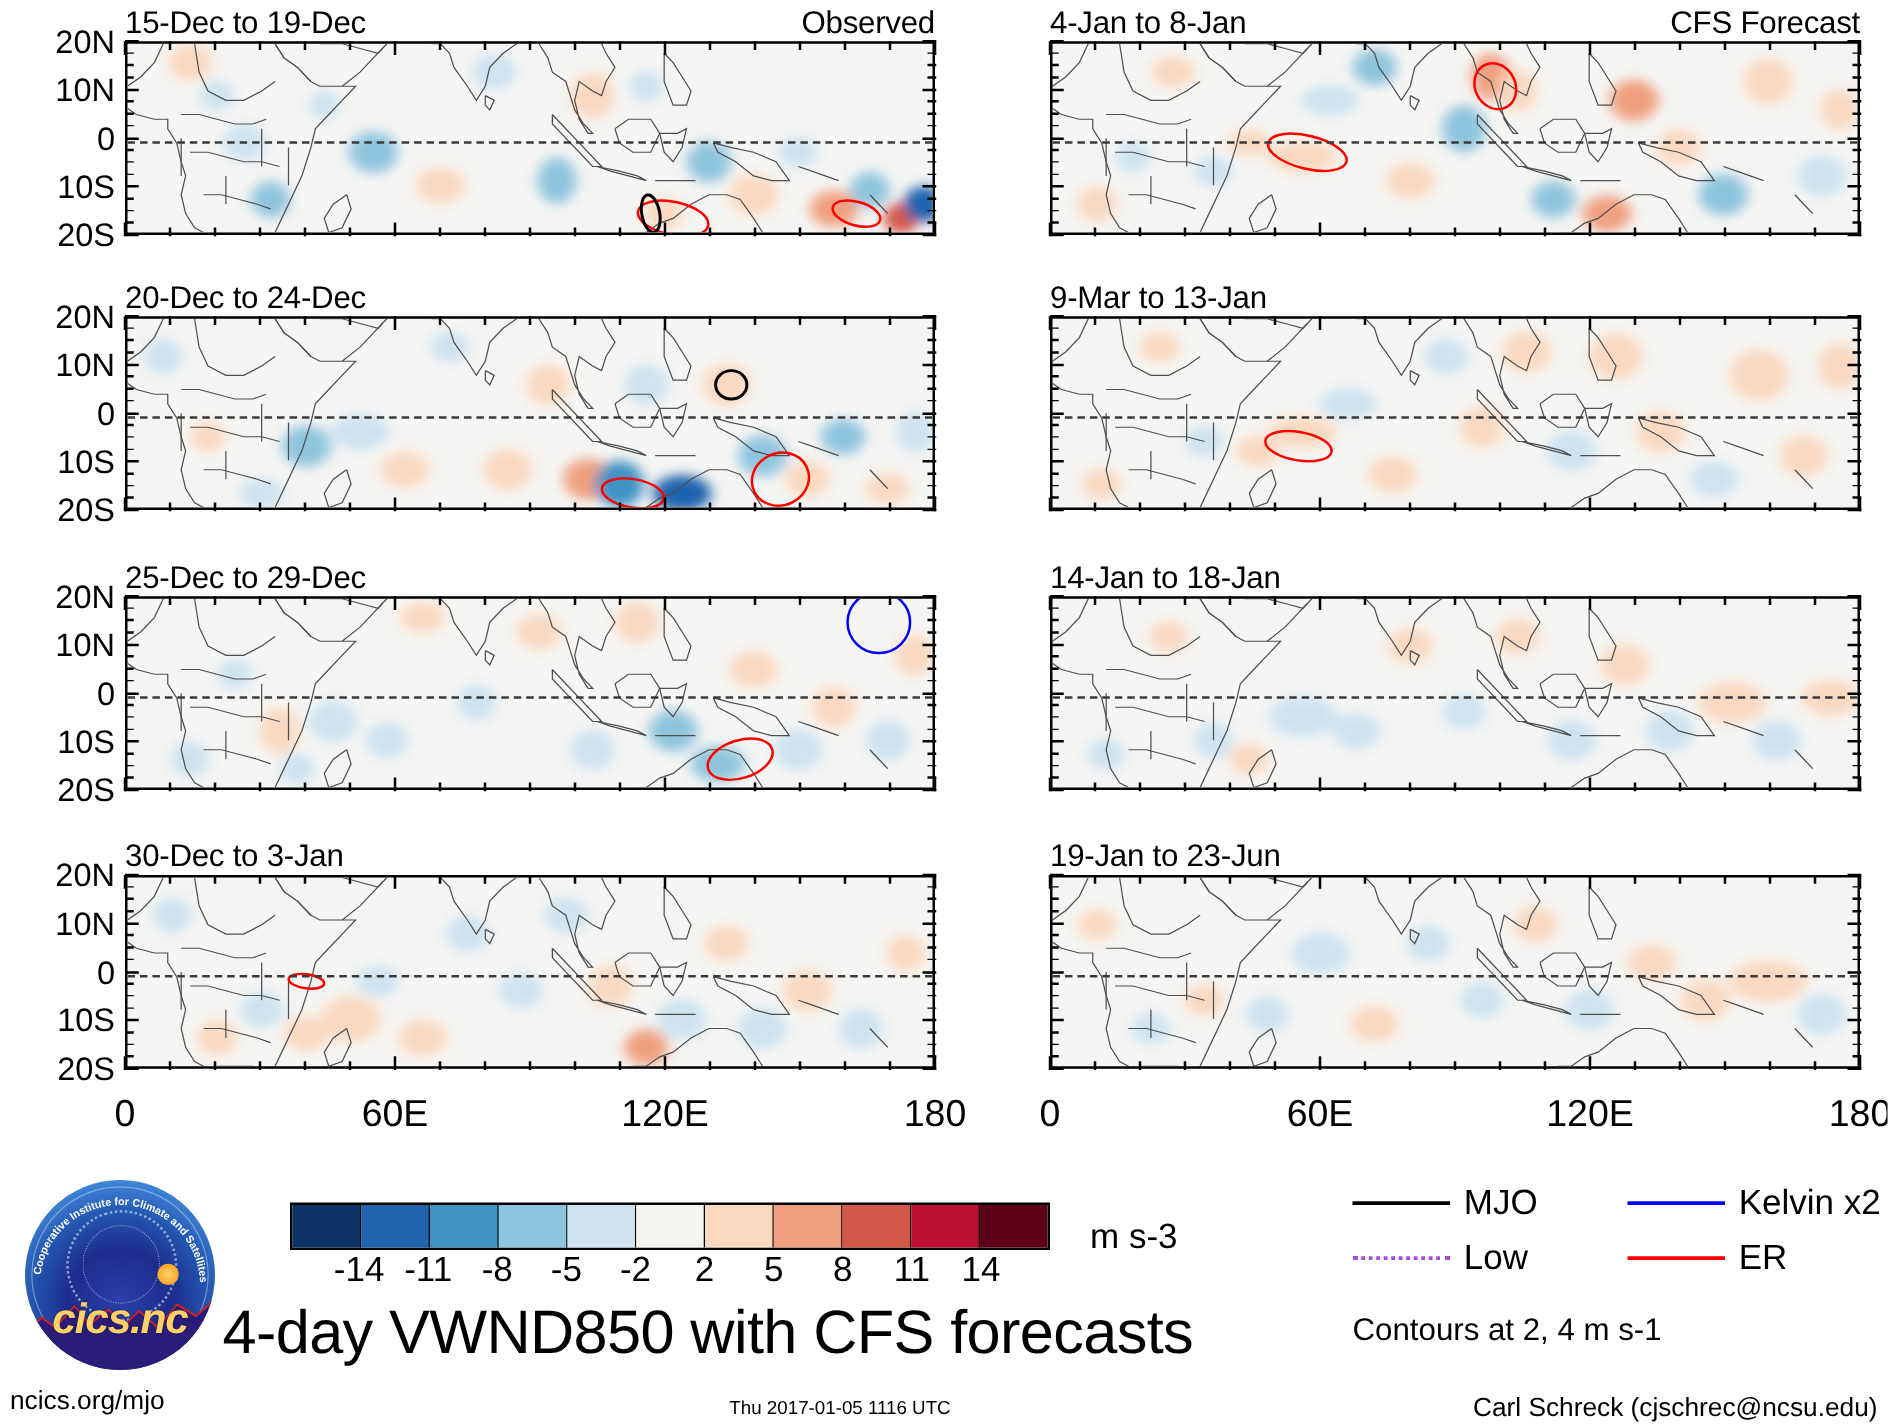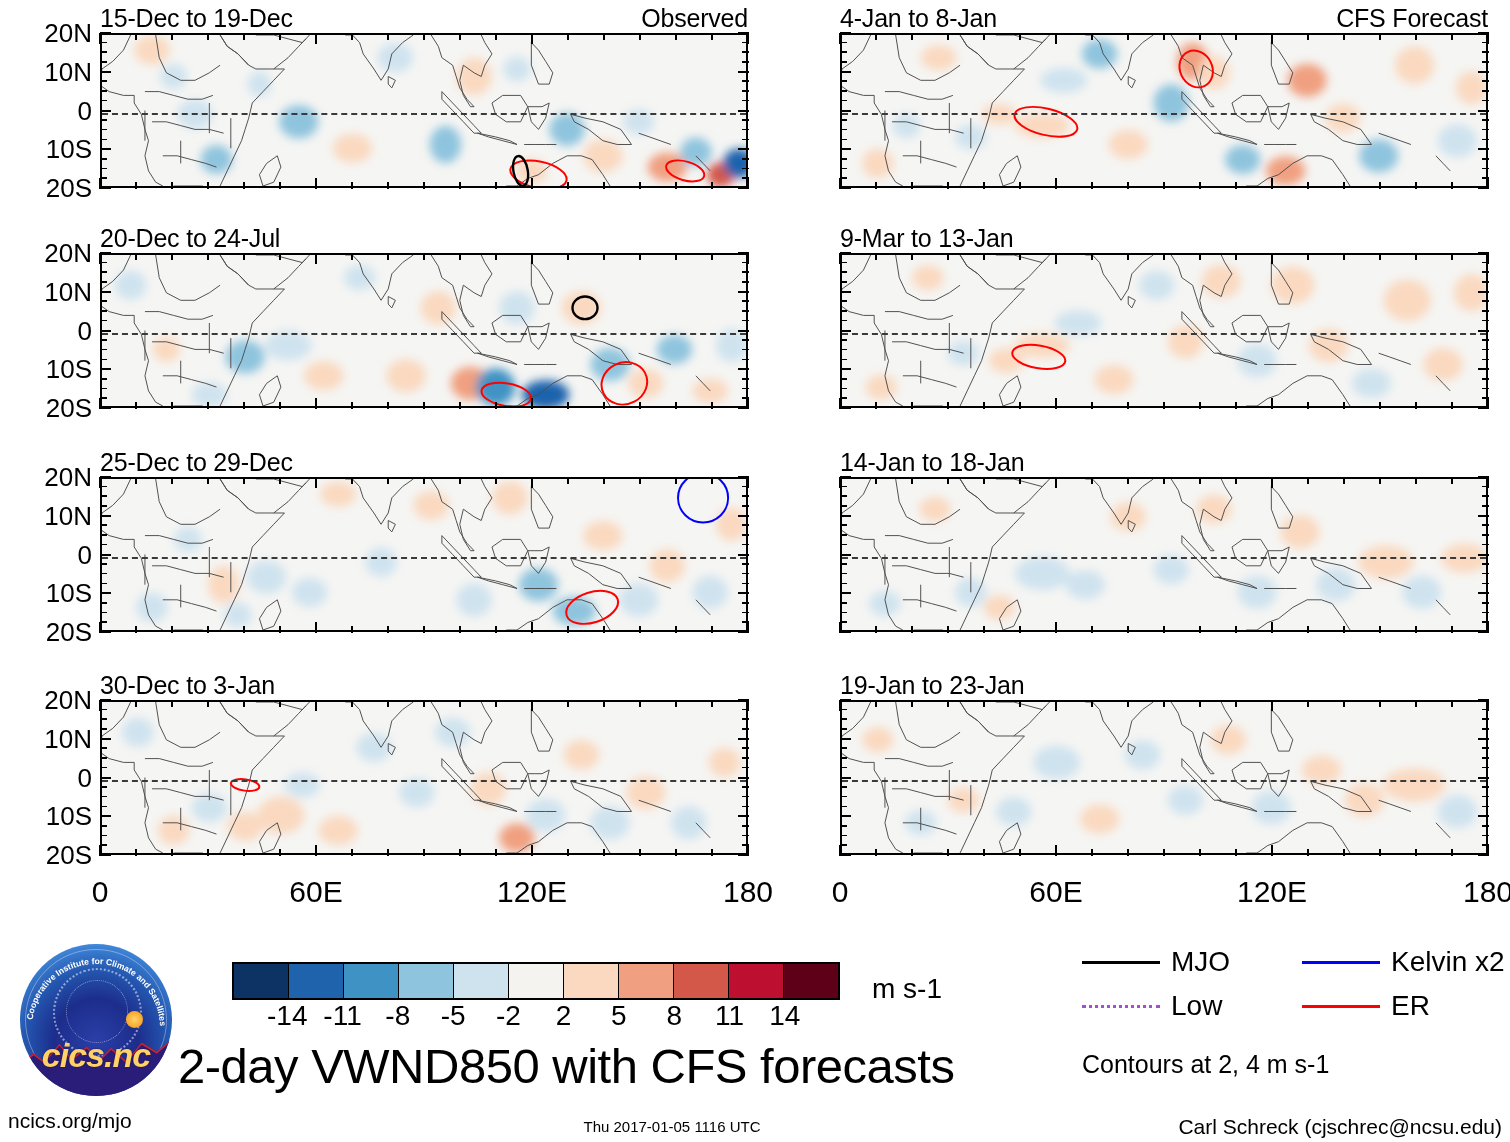--- a/index.html
+++ b/index.html
@@ -377,21 +377,21 @@
       <div class="tick ty" style="top: 28.0625px;"></div>
       <div class="tick tyR" style="top: 28.0625px;"></div>
       <div class="tick ty" style="top: 18.375px;"></div>
       <div class="tick tyR" style="top: 18.375px;"></div>
       <div class="tick ty" style="top: 8.6875px;"></div>
       <div class="tick tyR" style="top: 8.6875px;"></div>
       <div class="tick ty ty-major" style="top: -1px;"></div>
       <div class="tick tyR ty-major" style="top: -1px;"></div>
     </div>
     <div class="panel" style="left: 100px; top: 253px; width: 648px; height: 155px;">
-      <div class="ptitle">20-Dec to 24-Jul</div>
+      <div class="ptitle">20-Dec to 24-Dec</div>
       <div class="map">
         <svg class="mapsvg" viewBox="0 0 648 155" preserveAspectRatio="none">
           <defs>
             <filter id="blur-obs-2" x="-60%" y="-60%" width="220%" height="220%">
               <feGaussianBlur stdDeviation="5"></feGaussianBlur>
             </filter>
           </defs>
           <g filter="url(#blur-obs-2)">
             <ellipse cx="28.8" cy="31" rx="15.840000000000002" ry="14.918750000000001" fill="#cfe3ef"></ellipse>
             <ellipse cx="64.8" cy="96.875" rx="13.860000000000001" ry="12.787500000000001" fill="#fad9c0"></ellipse>
@@ -1086,21 +1086,21 @@
       <div class="tick tyR ty-major" style="top: -1px;"></div>
     </div>
     <div class="ylabcol" style="left: 12px; top: 700px; height: 155px;">
       <div class="ylab" style="top: 0px;">20N</div>
       <div class="ylab" style="top: 38.75px;">10N</div>
       <div class="ylab" style="top: 77.5px;">0</div>
       <div class="ylab" style="top: 116.25px;">10S</div>
       <div class="ylab" style="top: 155px;">20S</div>
     </div>
     <div class="panel" style="left: 840px; top: 700px; width: 648px; height: 155px;">
-      <div class="ptitle">19-Jan to 23-Jan</div>
+      <div class="ptitle">19-Jan to 23-Jun</div>
       <div class="map">
         <svg class="mapsvg" viewBox="0 0 648 155" preserveAspectRatio="none">
           <defs>
             <filter id="blur-fcs-4" x="-60%" y="-60%" width="220%" height="220%">
               <feGaussianBlur stdDeviation="5"></feGaussianBlur>
             </filter>
           </defs>
           <g filter="url(#blur-fcs-4)">
             <ellipse cx="36" cy="38.75" rx="15.840000000000002" ry="12.787500000000001" fill="#fad9c0"></ellipse>
             <ellipse cx="79.2" cy="124" rx="15.840000000000002" ry="12.787500000000001" fill="#cfe3ef"></ellipse>
@@ -1269,22 +1269,22 @@
     <div class="cbtick" style="left: 110.545px;">-11</div>
     <div class="cbtick" style="left: 165.818px;">-8</div>
     <div class="cbtick" style="left: 221.091px;">-5</div>
     <div class="cbtick" style="left: 276.364px;">-2</div>
     <div class="cbtick" style="left: 331.636px;">2</div>
     <div class="cbtick" style="left: 386.909px;">5</div>
     <div class="cbtick" style="left: 442.182px;">8</div>
     <div class="cbtick" style="left: 497.455px;">11</div>
     <div class="cbtick" style="left: 552.727px;">14</div>
   </div>
-<div class="cbunit">m s-1</div>
-<div class="maintitle">2-day VWND850 with CFS forecasts</div>
+<div class="cbunit">m s-3</div>
+<div class="maintitle">4-day VWND850 with CFS forecasts</div>
 <div class="stamp">Thu 2017-01-05 1116 UTC</div>
 <div class="legend">
     <div class="lgitem" style="left: 0px; top: 0px;">
       <div class="lgline" style="border-top-color: rgb(0, 0, 0); border-top-style: solid;"></div>
       <div class="lgtxt">MJO</div>
     </div>
     <div class="lgitem" style="left: 220px; top: 0px;">
       <div class="lgline" style="border-top-color: rgb(0, 0, 255); border-top-style: solid;"></div>
       <div class="lgtxt">Kelvin x2</div>
     </div>

